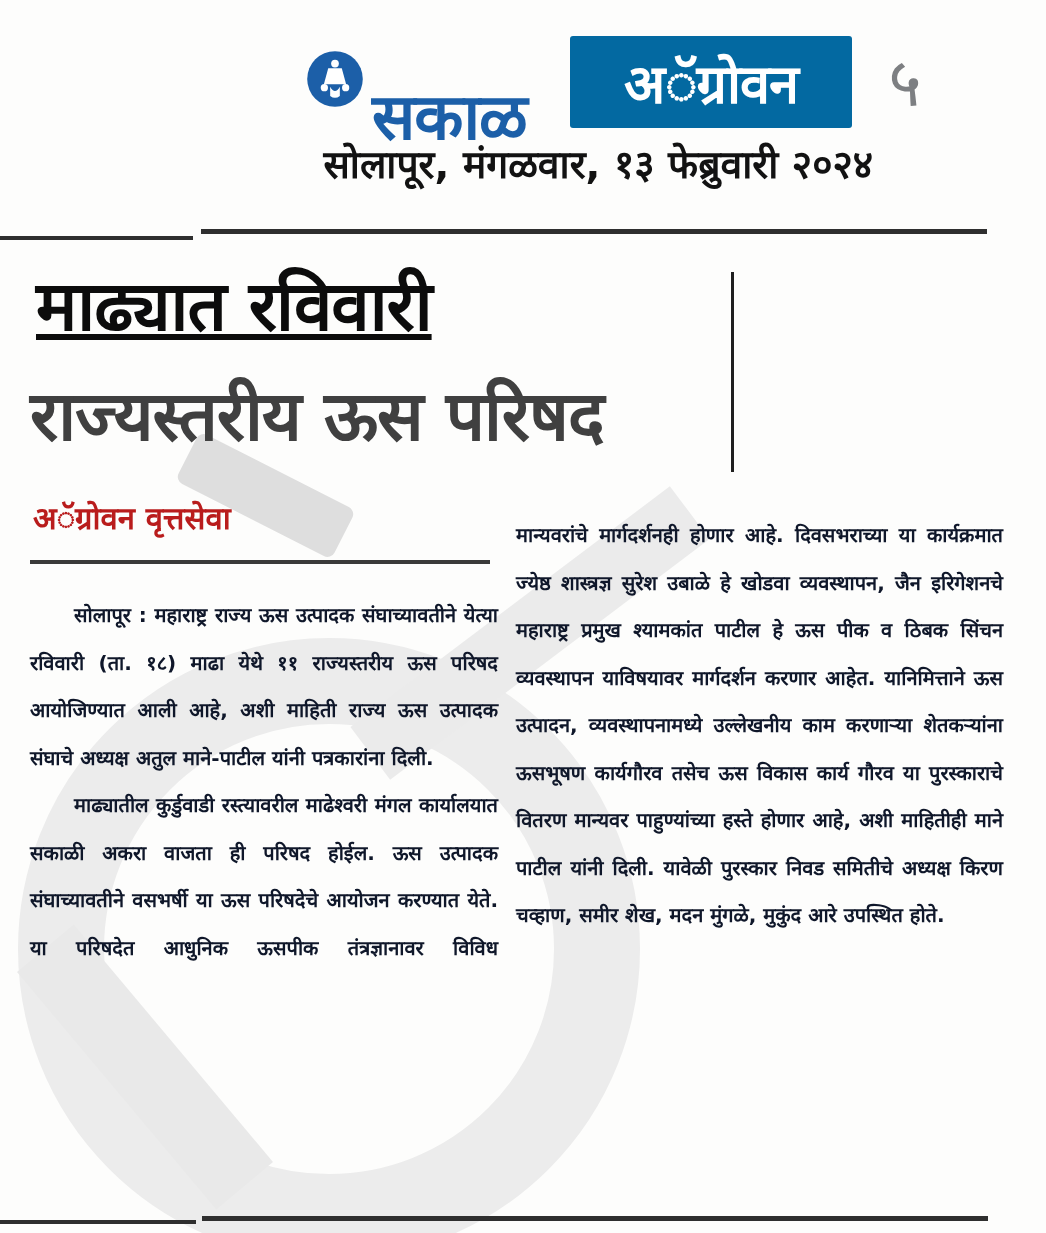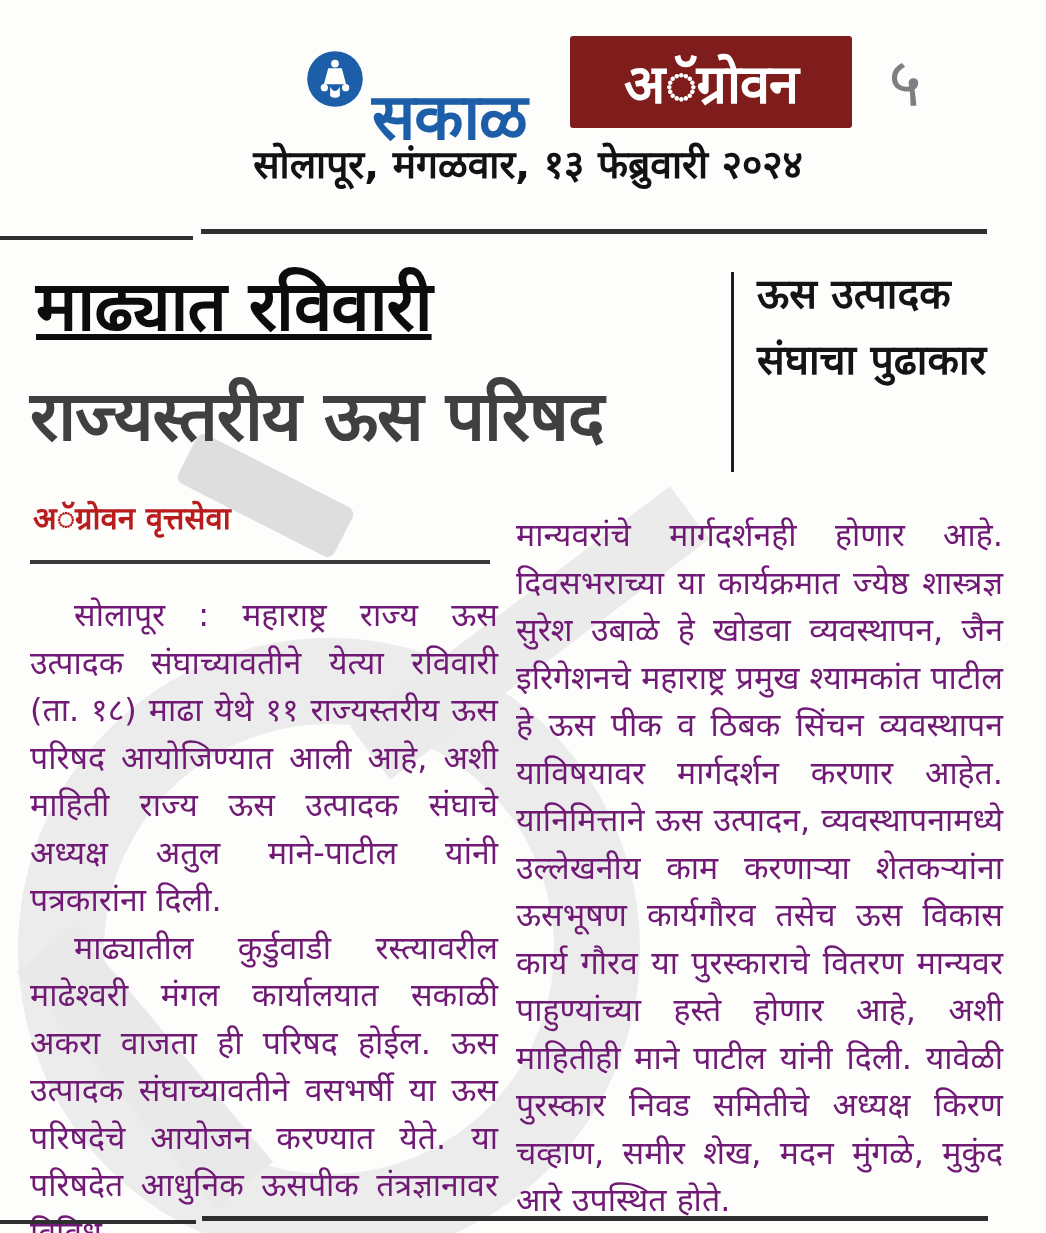--- a/index.html
+++ b/index.html
@@ -32,53 +32,53 @@
   
   .layer{position:absolute;z-index:2;}
   
   .sakal-logo-icon{left:306px;top:50px;width:58px;height:58px;}
   .sakal-wordmark{
     left:372px;top:28px;font-size:64px;font-weight:800;
     color:#1c5fa8;letter-spacing:-1px;line-height:1.3;margin-top:48px;
   }
   .agrowon-box{
     left:570px;top:36px;width:282px;height:92px;
-    background:#7f1d1d;border-radius:3px;
+    background:#0369a1;border-radius:3px;
     display:flex;align-items:center;justify-content:center;
   }
   .agrowon-wordmark{
     color:#ffffff;font-size:54px;font-weight:800;letter-spacing:-1px;
   }
   .hand-number{
     left:888px;top:34px;font-size:66px;font-weight:400;
     color:#7d7f82;transform:rotate(6deg);
   }
   .dateline{
-    left:183px;top:136px;width:690px;text-align:center;
+    left:183px;top:136px;width:690px;text-align:right;
     font-size:39px;font-weight:700;color:#121212;
   }
   
   .rule{background:#2f2f2f;}
   .rule-top-left{left:0;top:236px;width:193px;height:4px;}
   .rule-top-right{left:201px;top:229px;width:786px;height:5px;}
   .rule-bottom-left{left:0;top:1220px;width:196px;height:4px;}
   .rule-bottom-right{left:202px;top:1216px;width:786px;height:5px;}
   .byline-rule{left:30px;top:560px;width:460px;height:4px;background:#3a3a3a;}
   .headline-divider{left:731px;top:272px;width:3px;height:200px;background:#1f1f1f;}
   
   .headline-l1{left:36px;top:256px;font-size:69px;font-weight:800;color:#0c0c0c;letter-spacing:-1px;text-decoration:underline;}
   .headline-l2{left:30px;top:366px;font-size:69px;font-weight:800;color:#404040;letter-spacing:-1px;}
   .subheadline{
     left:757px;top:262px;width:250px;
     font-size:41px;font-weight:700;color:#141414;line-height:1.6;
   }
   
   .byline{left:33px;top:496px;font-size:31px;font-weight:700;color:#b91c1c;}
   .col{position:absolute;z-index:2;text-align:justify;
-       font-size:32px;font-weight:400;color:#701a75;line-height:47.5px;}
+       font-size:20px;font-weight:700;color:#0f172a;line-height:47.5px;}
   .col p{margin:0;text-indent:44px;}
   .col-1{left:30px;top:592px;width:468px;}
   .col-2{left:516px;top:512px;width:487px;}
   .fill-last{text-align-last:justify;}
 </style>
 </head>
 <body>
 
 <div class="page">
 
@@ -101,21 +101,20 @@
   </div>
   <div class="layer hand-number">५</div>
   <div class="layer dateline">सोलापूर, मंगळवार, १३ फेब्रुवारी २०२४</div>
 
   <div class="layer rule rule-top-left"></div>
   <div class="layer rule rule-top-right"></div>
 
   <div class="layer headline-l1">माढ्यात रविवारी</div>
   <div class="layer headline-l2">राज्यस्तरीय ऊस परिषद</div>
   <div class="layer headline-divider"></div>
-  <div class="layer subheadline">ऊस उत्पादक संघाचा पुढाकार</div>
 
   <div class="layer byline">अॅग्रोवन वृत्तसेवा</div>
   <div class="layer byline-rule"></div>
 
   <div class="col col-1">
     <p>सोलापूर : महाराष्ट्र राज्य ऊस उत्पादक संघाच्यावतीने येत्या रविवारी (ता. १८) माढा येथे ११ राज्यस्तरीय ऊस परिषद आयोजिण्यात आली आहे, अशी माहिती राज्य ऊस उत्पादक संघाचे अध्यक्ष अतुल माने-पाटील यांनी पत्रकारांना दिली.</p>
     <p class="fill-last">माढ्यातील कुर्डुवाडी रस्त्यावरील माढेश्वरी मंगल कार्यालयात सकाळी अकरा वाजता ही परिषद होईल. ऊस उत्पादक संघाच्यावतीने वसभर्षी या ऊस परिषदेचे आयोजन करण्यात येते. या परिषदेत आधुनिक ऊसपीक तंत्रज्ञानावर विविध</p>
   </div>
   <div class="col col-2">
     <p style="text-indent:0;">मान्यवरांचे मार्गदर्शनही होणार आहे. दिवसभराच्या या कार्यक्रमात ज्येष्ठ शास्त्रज्ञ सुरेश उबाळे हे खोडवा व्यवस्थापन, जैन इरिगेशनचे महाराष्ट्र प्रमुख श्यामकांत पाटील हे ऊस पीक व ठिबक सिंचन व्यवस्थापन याविषयावर मार्गदर्शन करणार आहेत. यानिमित्ताने ऊस उत्पादन, व्यवस्थापनामध्ये उल्लेखनीय काम करणाऱ्या शेतकऱ्यांना ऊसभूषण कार्यगौरव तसेच ऊस विकास कार्य गौरव या पुरस्काराचे वितरण मान्यवर पाहुण्यांच्या हस्ते होणार आहे, अशी माहितीही माने पाटील यांनी दिली. यावेळी पुरस्कार निवड समितीचे अध्यक्ष किरण चव्हाण, समीर शेख, मदन मुंगळे, मुकुंद आरे उपस्थित होते.</p>

